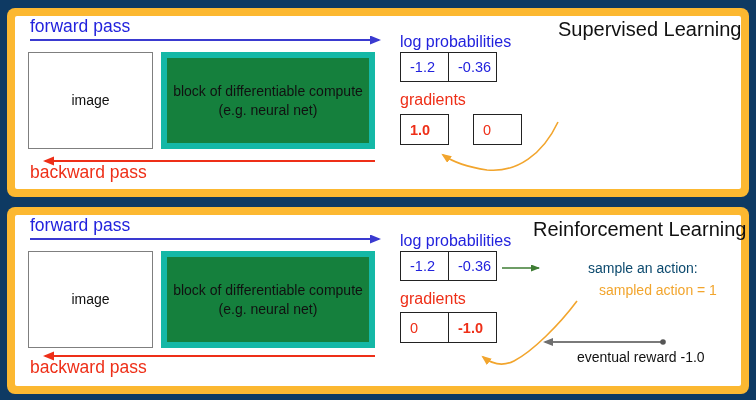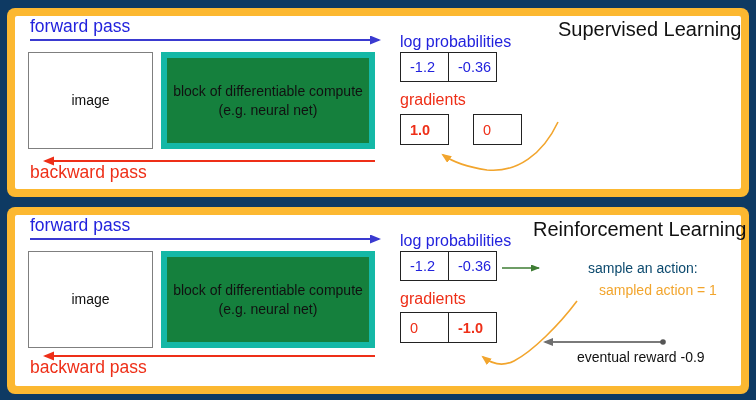--- a/index.html
+++ b/index.html
@@ -155,18 +155,18 @@
       <div class="lbl lbl-red">gradients</div>
       <div class="cells gr-cells">
         <div class="cell">0</div>
         <div class="cell em">-1.0</div>
       </div>
 
       <div class="title">Reinforcement Learning</div>
 
       <div class="ann ann-green ann-sample">sample an action:</div>
       <div class="ann ann-orange ann-sampled">sampled action = 1</div>
-      <div class="ann ann-reward">eventual reward -0.9</div>
+      <div class="ann ann-reward">eventual reward -1.0</div>
 
     </div>
   </section>
 
 </div>
 
 </body></html>

